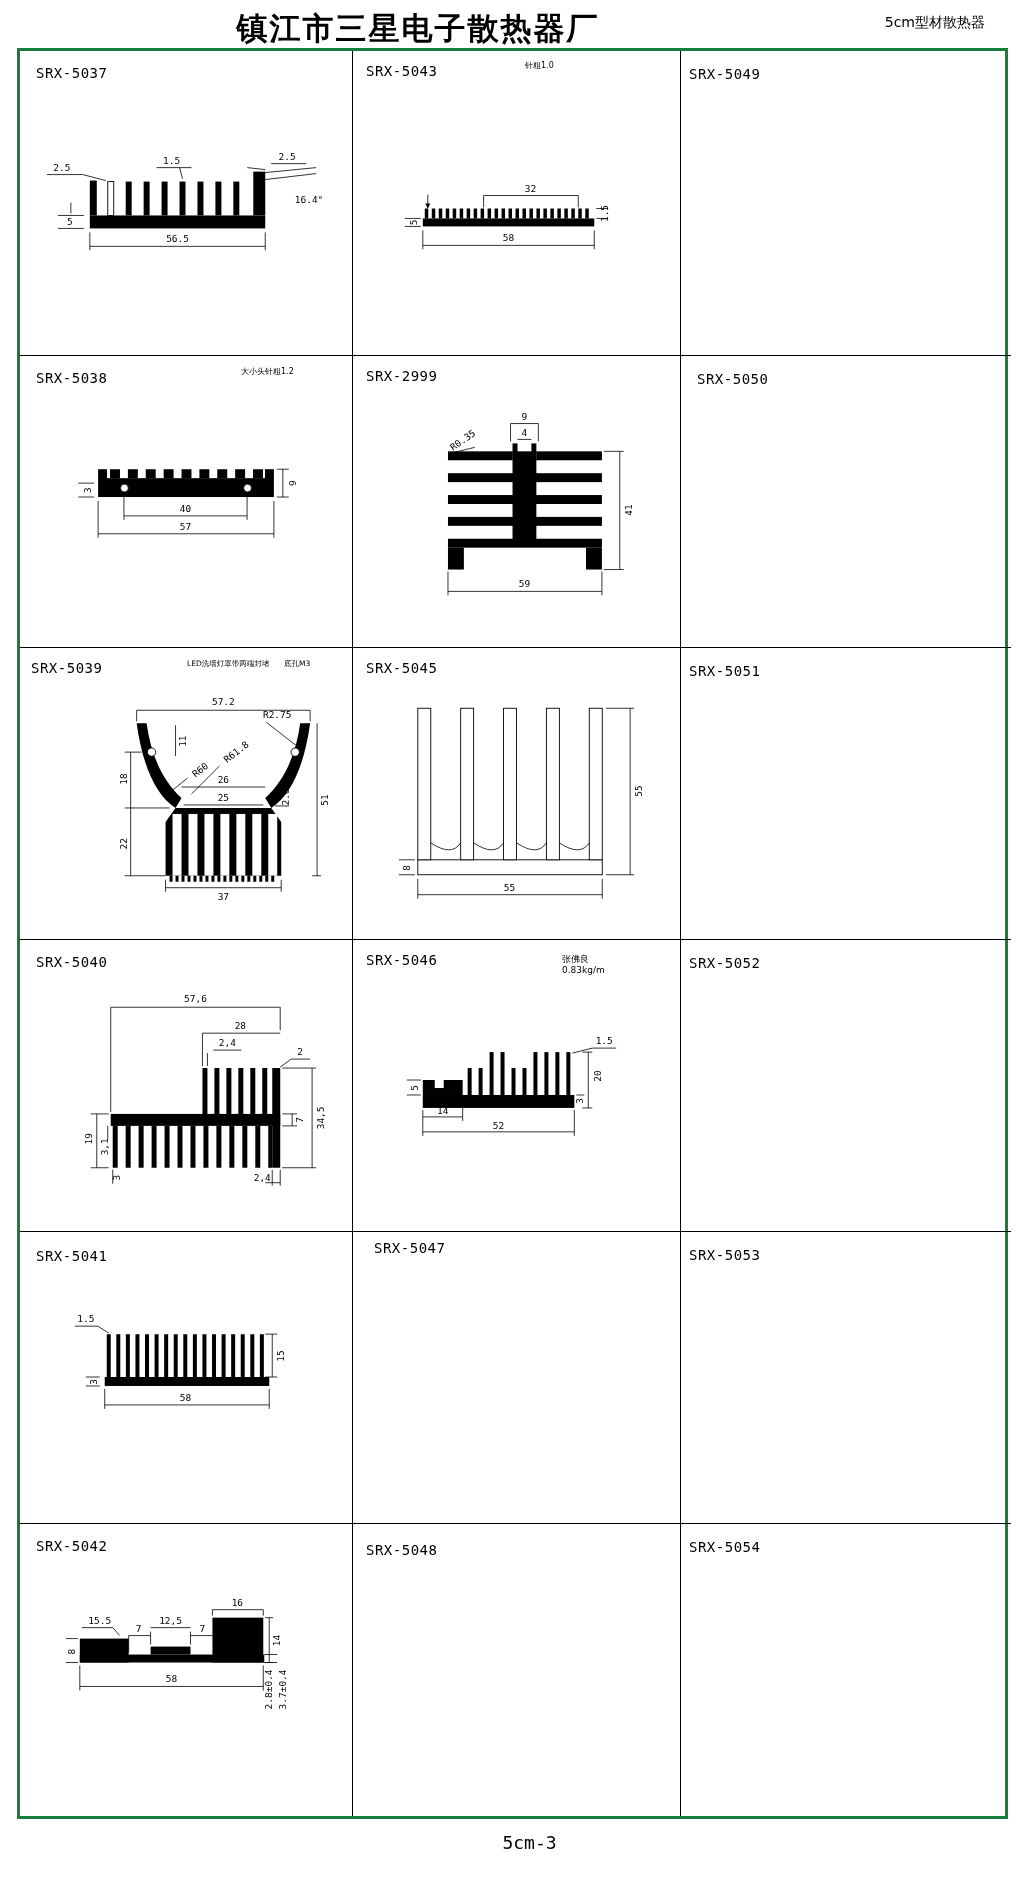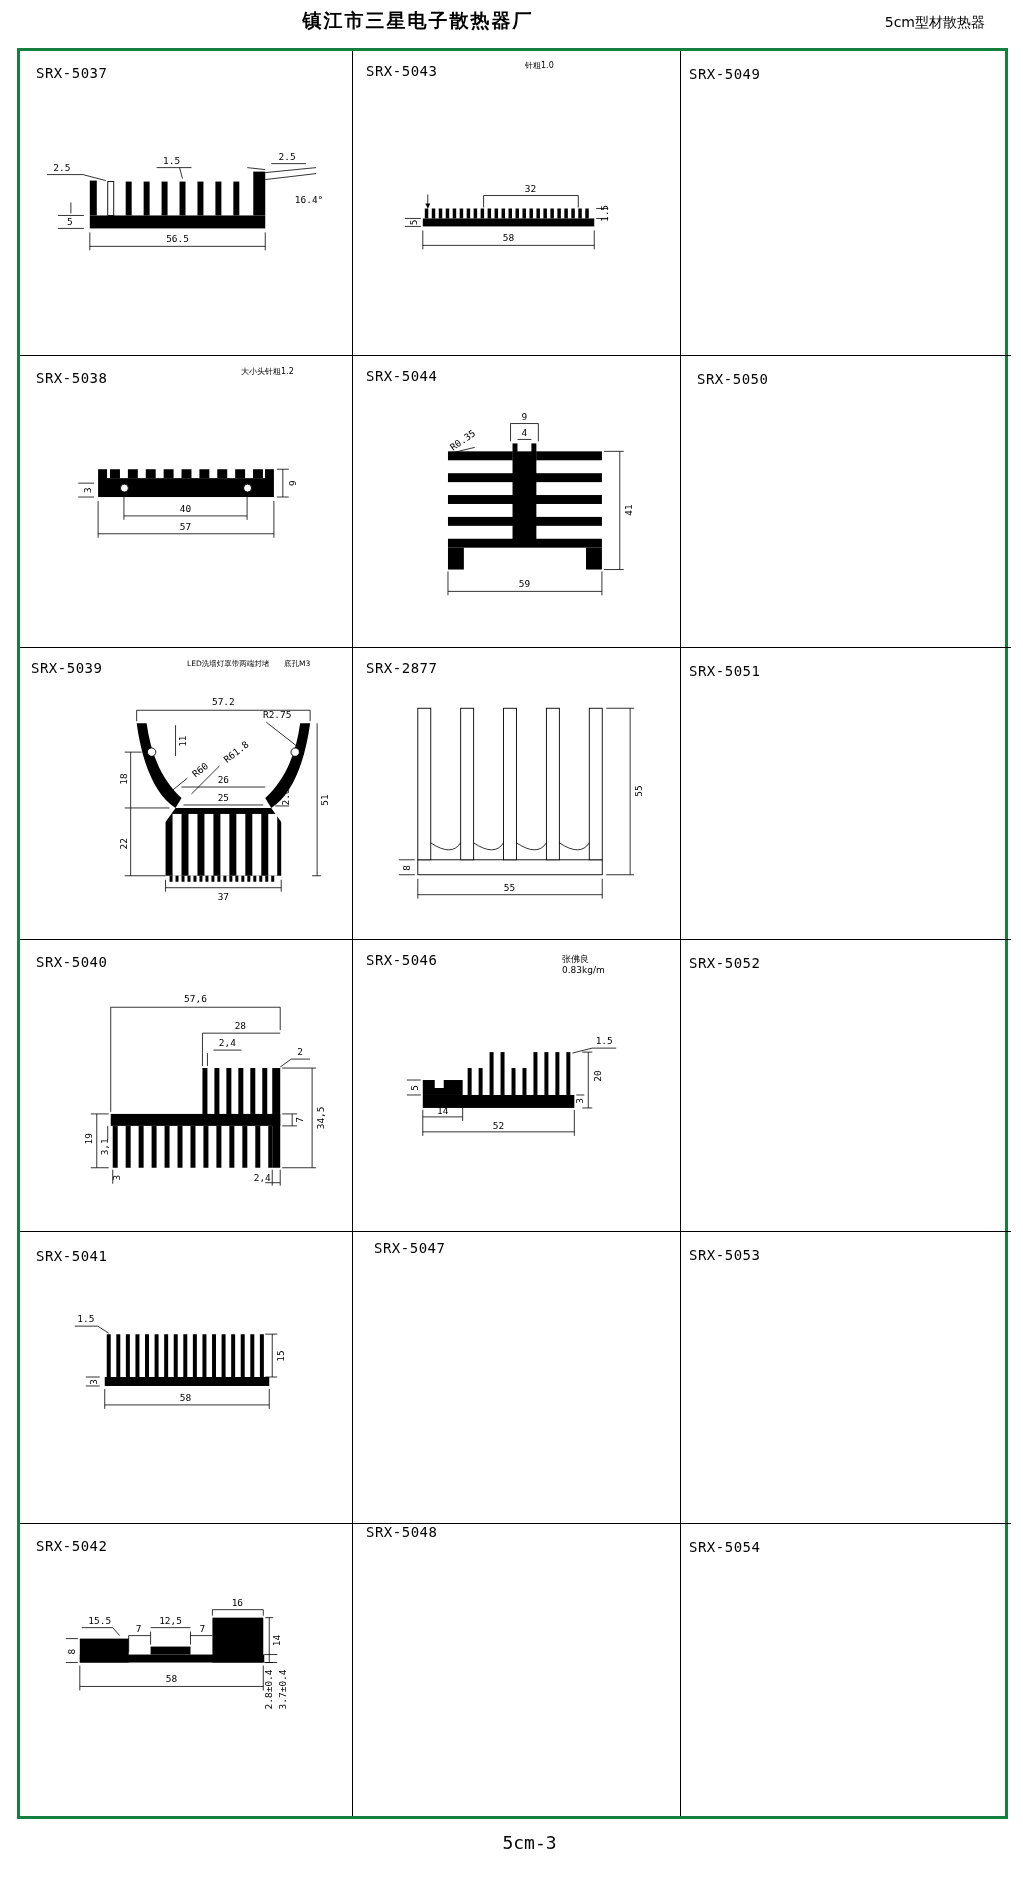--- a/index.html
+++ b/index.html
@@ -1,18 +1,18 @@
 <!DOCTYPE html>
 <html><head>
 <meta charset="utf-8">
 <style>
   *{margin:0;padding:0;box-sizing:border-box}
   html,body{background:#fff}
   body{width:1023px;height:1882px;position:relative;font-family:"DejaVu Sans",sans-serif;color:#000}
-  .title{position:absolute;top:8px;left:0;width:836px;text-align:center;font-size:19px;font-weight:bold;letter-spacing:2px}
+  .title{position:absolute;top:8px;left:0;width:836px;text-align:center;font-size:31px;font-weight:bold;letter-spacing:2px}
   .corner{position:absolute;top:14px;right:38px;font-size:14px}
   .grid{position:absolute;top:48px;left:17px;width:991px;display:grid;
         grid-template-columns:333px 328px 330px;
         grid-template-rows:305px 292px 292px 292px 292px 292px;
         border:3px solid #15803d}
   .cell{position:relative;border-right:1px solid #000;border-bottom:1px solid #000;overflow:hidden}
   .cell:nth-child(3n){border-right:none}
   .cell:nth-last-child(-n+3){border-bottom:none}
   .part-label{position:absolute;left:16px;top:14px;font-family:"DejaVu Sans Mono",monospace;font-size:14px;letter-spacing:.5px;white-space:nowrap}
   .note{position:absolute;font-size:8px;white-space:nowrap}
@@ -138,21 +138,21 @@
       <g>
         <text x="68" y="138" transform="rotate(-90 68 135)">3</text>
         <text x="274" y="131" transform="rotate(-90 274 128)">9</text>
         <text x="166" y="157">40</text>
         <text x="166" y="175">57</text>
       </g>
     </svg>
   </div>
 
   <div class="cell">
-    <span class="part-label" style="left:13px;top:12px">SRX-5044</span>
+    <span class="part-label" style="left:13px;top:12px">SRX-2999</span>
     <svg class="drawing" viewBox="0 0 328 293">
       <g>
         <rect class="solid" x="160" y="96" width="24" height="90"></rect>
         <rect class="solid" x="95" y="96" width="65" height="9"></rect>
         <rect class="solid" x="184" y="96" width="66" height="9"></rect>
         <rect class="solid" x="160" y="88" width="5" height="17"></rect>
         <rect class="solid" x="179" y="88" width="5" height="17"></rect>
         <rect class="solid" x="95" y="118" width="155" height="9"></rect>
         <rect class="solid" x="95" y="140" width="155" height="9"></rect>
         <rect class="solid" x="95" y="162" width="155" height="9"></rect>
@@ -241,21 +241,21 @@
         <text x="267" y="152" transform="rotate(-90 267 149)">2.0</text>
         <text x="306" y="155" transform="rotate(-90 306 152)">51</text>
         <text x="104" y="134" transform="rotate(-90 104 131)">18</text>
         <text x="104" y="199" transform="rotate(-90 104 196)">22</text>
         <text x="204" y="252">37</text>
       </g>
     </svg>
   </div>
 
   <div class="cell">
-    <span class="part-label" style="left:13px;top:12px">SRX-2877</span>
+    <span class="part-label" style="left:13px;top:12px">SRX-5045</span>
     <svg class="drawing" viewBox="0 0 328 291">
       <g>
         <rect class="outline" x="65" y="212" width="185" height="15"></rect>
         <rect class="outline" x="65" y="60" width="13" height="152"></rect>
         <rect class="outline" x="108" y="60" width="13" height="152"></rect>
         <rect class="outline" x="151" y="60" width="13" height="152"></rect>
         <rect class="outline" x="194" y="60" width="13" height="152"></rect>
         <rect class="outline" x="237" y="60" width="13" height="152"></rect>
         <path class="ln" d="M78,195 q21,14 30,0"></path>
         <path class="ln" d="M121,195 q21,14 30,0"></path>
@@ -460,21 +460,21 @@
         <text x="52" y="130" transform="rotate(-90 52 127)">8</text>
         <text x="152" y="158">58</text>
         <text x="258" y="119" transform="rotate(-90 258 116)">14</text>
         <text x="250" y="168" transform="rotate(-90 250 165)">2.8±0.4</text>
         <text x="264" y="168" transform="rotate(-90 264 165)">3.7±0.4</text>
       </g>
     </svg>
   </div>
 
   <div class="cell">
-    <span class="part-label" style="left:13px;top:0">SRX-5048</span>
+    <span class="part-label" style="left:13px;top:18px">SRX-5048</span>
   </div>
 
   <div class="cell">
     <span class="part-label" style="left:8px;top:15px">SRX-5054</span>
   </div>
 
 </div>
 
 <div class="footer">5cm-3</div>
 

